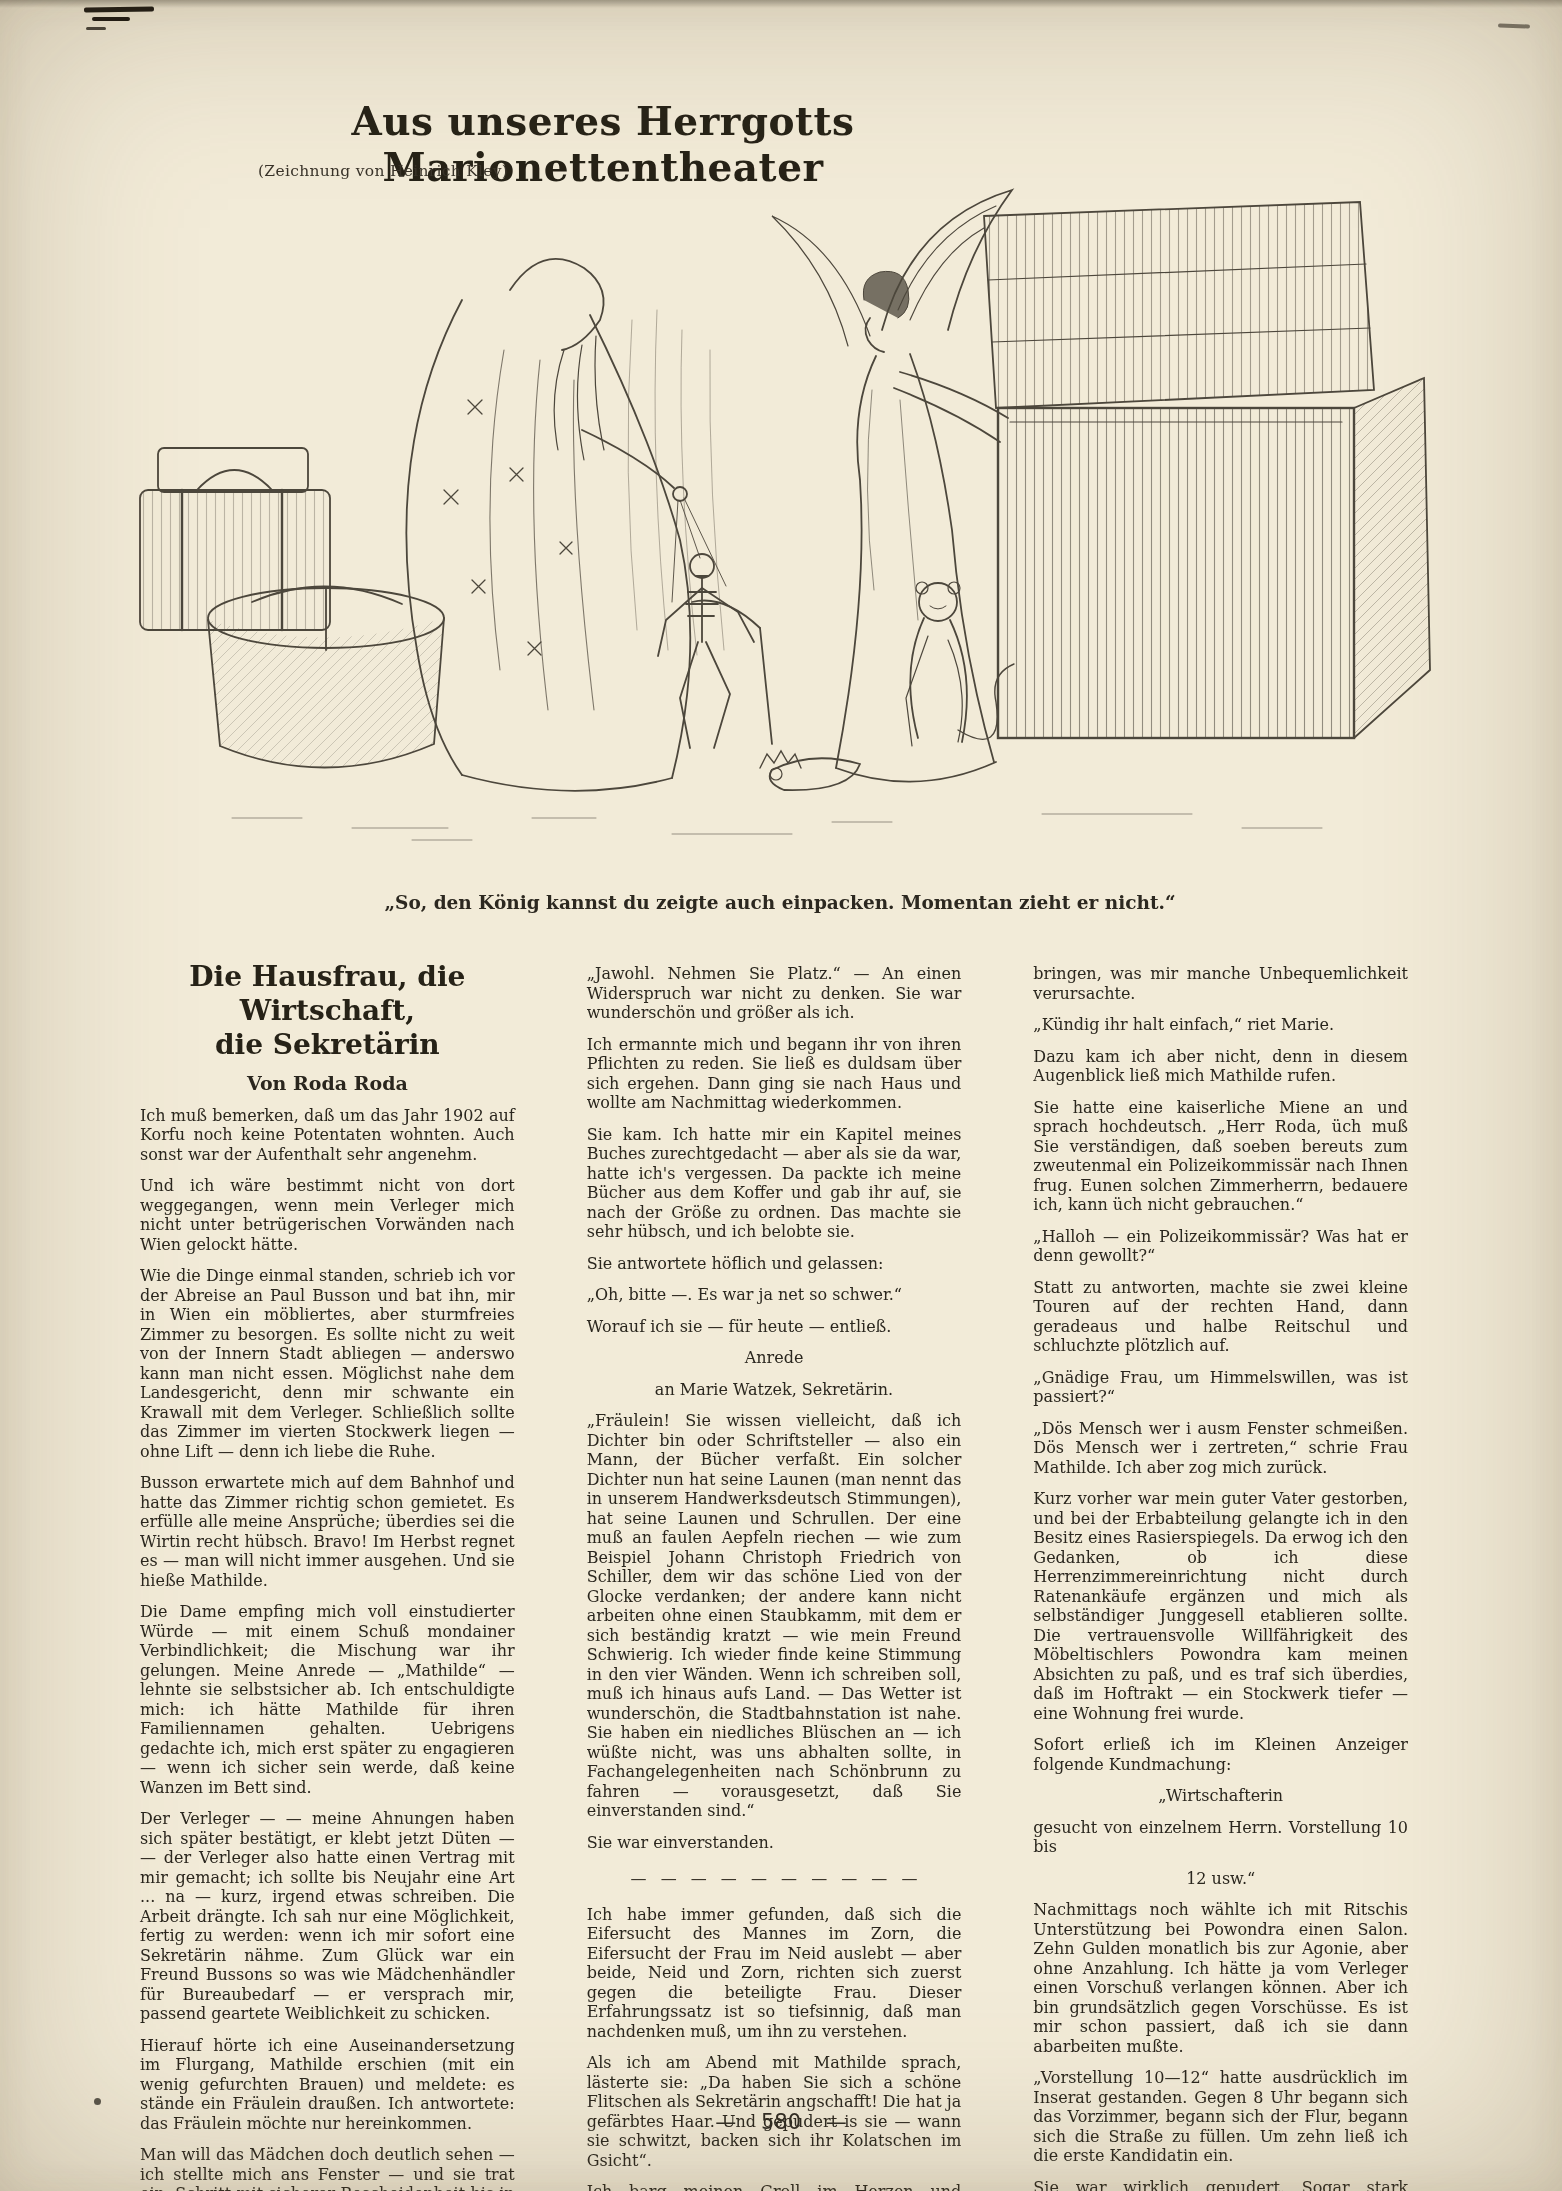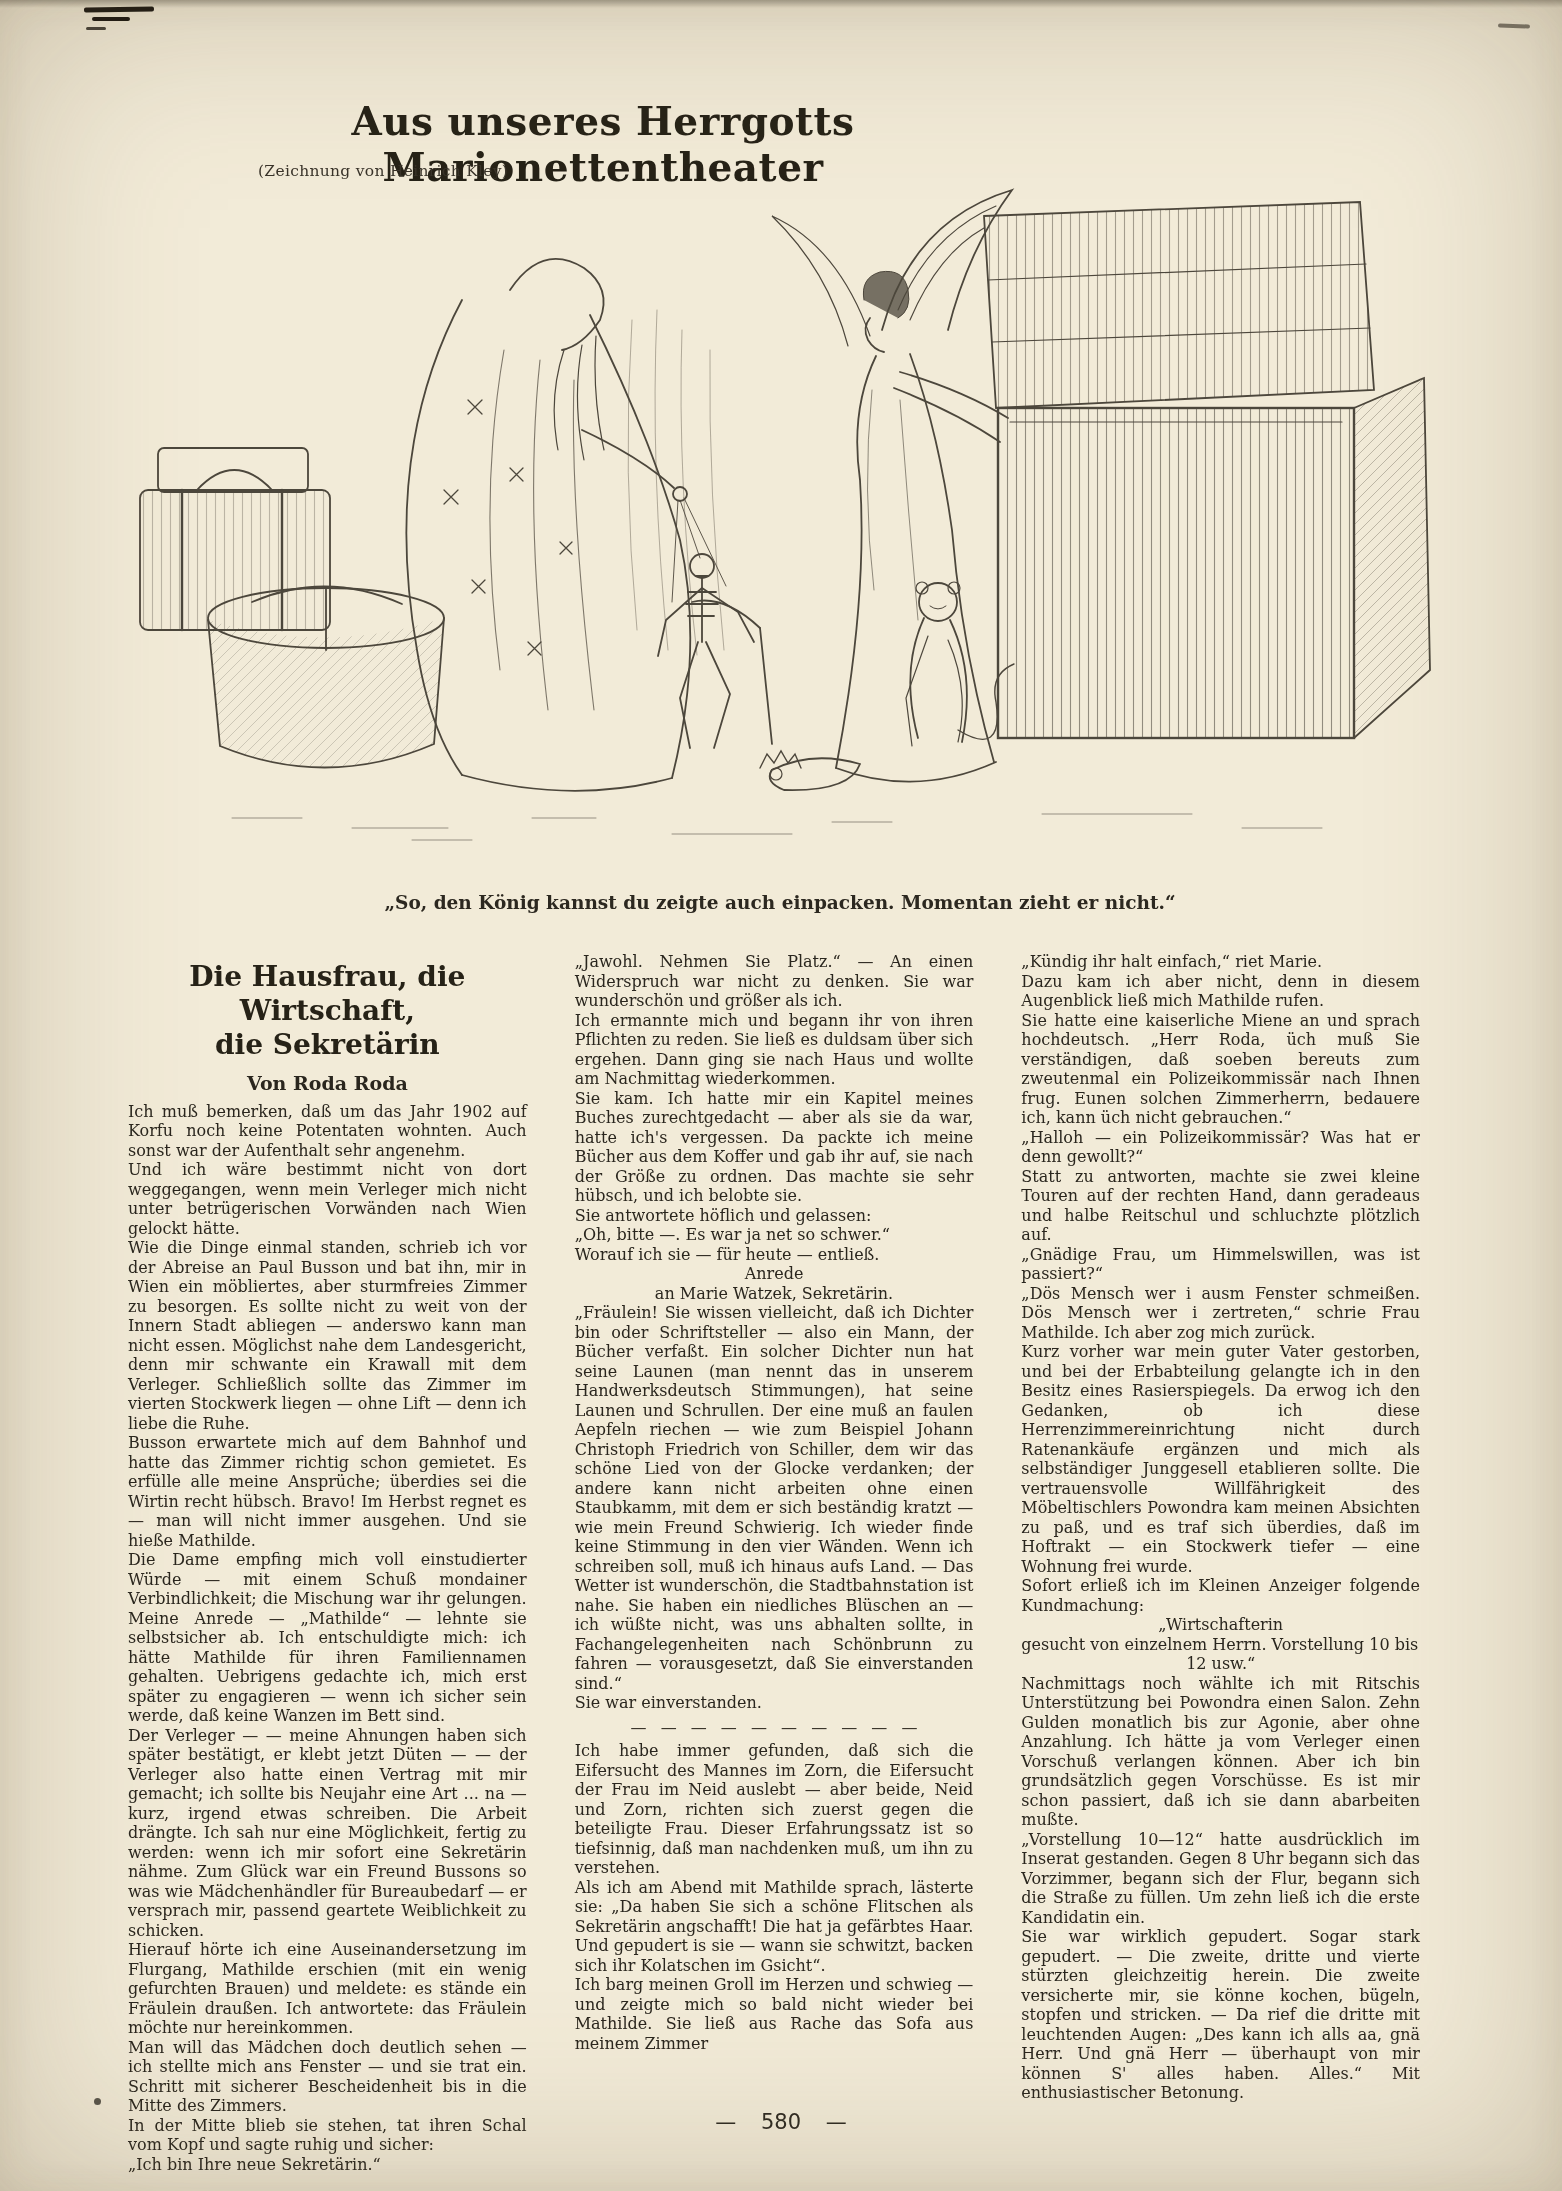--- a/index.html
+++ b/index.html
@@ -34,21 +34,21 @@
   .illustration{position:absolute;top:150px;left:112px;width:1340px;height:730px;}
   .ill-caption{
     position:absolute;top:892px;left:128px;width:1304px;
     text-align:center;font-size:18.5px;font-weight:bold;color:#2c2820;
   }
   .columns{
     position:absolute;top:952px;left:128px;width:1292px;
     display:flex;gap:48px;
   }
   .col{width:399px;font-size:16px;line-height:19.5px;text-align:justify;color:#2a261e;}
-  .col p{margin:0;}
+  .col p{margin:12px;}
   .article-title{margin:8px 0 6px;text-align:center;font-size:28px;line-height:34px;font-weight:bold;color:#262217;}
   .byline{text-align:center;font-size:19px;font-weight:bold;margin:12px 0 8px;}
   .center{text-align:center;}
   .separator{text-align:center;word-spacing:9px;padding:5px 0 4px;color:#332e24;}
   .page-number{
     position:absolute;top:2110px;left:0;width:1562px;
     text-align:center;font-size:21px;color:#2e2a22;word-spacing:18px;
     font-family:"DejaVu Sans","Liberation Sans",sans-serif;
   }
 </style>
@@ -186,20 +186,21 @@
     <p class="center">an Marie Watzek, Sekretärin.</p>
     <p>„Fräulein! Sie wissen vielleicht, daß ich Dichter bin oder Schriftsteller — also ein Mann, der Bücher verfaßt. Ein solcher Dichter nun hat seine Launen (man nennt das in unserem Handwerksdeutsch Stimmungen), hat seine Launen und Schrullen. Der eine muß an faulen Aepfeln riechen — wie zum Beispiel Johann Christoph Friedrich von Schiller, dem wir das schöne Lied von der Glocke verdanken; der andere kann nicht arbeiten ohne einen Staubkamm, mit dem er sich beständig kratzt — wie mein Freund Schwierig. Ich wieder finde keine Stimmung in den vier Wänden. Wenn ich schreiben soll, muß ich hinaus aufs Land. — Das Wetter ist wunderschön, die Stadtbahnstation ist nahe. Sie haben ein niedliches Blüschen an — ich wüßte nicht, was uns abhalten sollte, in Fachangelegenheiten nach Schönbrunn zu fahren — vorausgesetzt, daß Sie einverstanden sind.“</p>
     <p>Sie war einverstanden.</p>
     <p class="separator">— — — — — — — — — —</p>
     <p>Ich habe immer gefunden, daß sich die Eifersucht des Mannes im Zorn, die Eifersucht der Frau im Neid auslebt — aber beide, Neid und Zorn, richten sich zuerst gegen die beteiligte Frau. Dieser Erfahrungssatz ist so tiefsinnig, daß man nachdenken muß, um ihn zu verstehen.</p>
     <p>Als ich am Abend mit Mathilde sprach, lästerte sie: „Da haben Sie sich a schöne Flitschen als Sekretärin angschafft! Die hat ja gefärbtes Haar. Und gepudert is sie — wann sie schwitzt, backen sich ihr Kolatschen im Gsicht“.</p>
     <p>Ich barg meinen Groll im Herzen und schwieg — und zeigte mich so bald nicht wieder bei Mathilde. Sie ließ aus Rache das Sofa aus meinem Zimmer</p>
   </div>
 
   <div class="col">
+    <p>bringen, was mir manche Unbequemlichkeit verursachte.</p>
     <p>„Kündig ihr halt einfach,“ riet Marie.</p>
     <p>Dazu kam ich aber nicht, denn in diesem Augenblick ließ mich Mathilde rufen.</p>
     <p>Sie hatte eine kaiserliche Miene an und sprach hochdeutsch. „Herr Roda, üch muß Sie verständigen, daß soeben bereuts zum zweutenmal ein Polizeikommissär nach Ihnen frug. Eunen solchen Zimmerherrn, bedauere ich, kann üch nicht gebrauchen.“</p>
     <p>„Halloh — ein Polizeikommissär? Was hat er denn gewollt?“</p>
     <p>Statt zu antworten, machte sie zwei kleine Touren auf der rechten Hand, dann geradeaus und halbe Reitschul und schluchzte plötzlich auf.</p>
     <p>„Gnädige Frau, um Himmelswillen, was ist passiert?“</p>
     <p>„Dös Mensch wer i ausm Fenster schmeißen. Dös Mensch wer i zertreten,“ schrie Frau Mathilde. Ich aber zog mich zurück.</p>
     <p>Kurz vorher war mein guter Vater gestorben, und bei der Erbabteilung gelangte ich in den Besitz eines Rasierspiegels. Da erwog ich den Gedanken, ob ich diese Herrenzimmereinrichtung nicht durch Ratenankäufe ergänzen und mich als selbständiger Junggesell etablieren sollte. Die vertrauensvolle Willfährigkeit des Möbeltischlers Powondra kam meinen Absichten zu paß, und es traf sich überdies, daß im Hoftrakt — ein Stockwerk tiefer — eine Wohnung frei wurde.</p>
     <p>Sofort erließ ich im Kleinen Anzeiger folgende Kundmachung:</p>
     <p class="center">„Wirtschafterin</p>

